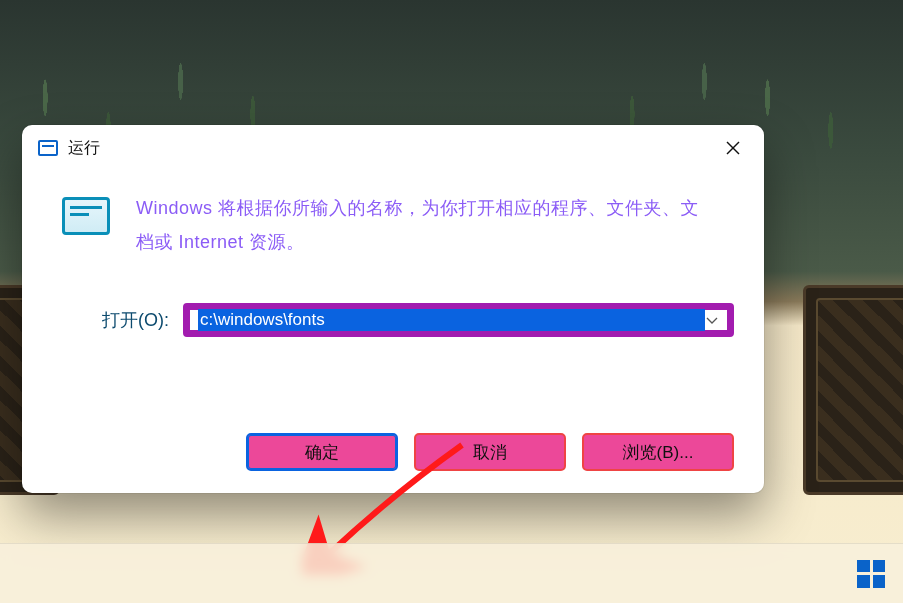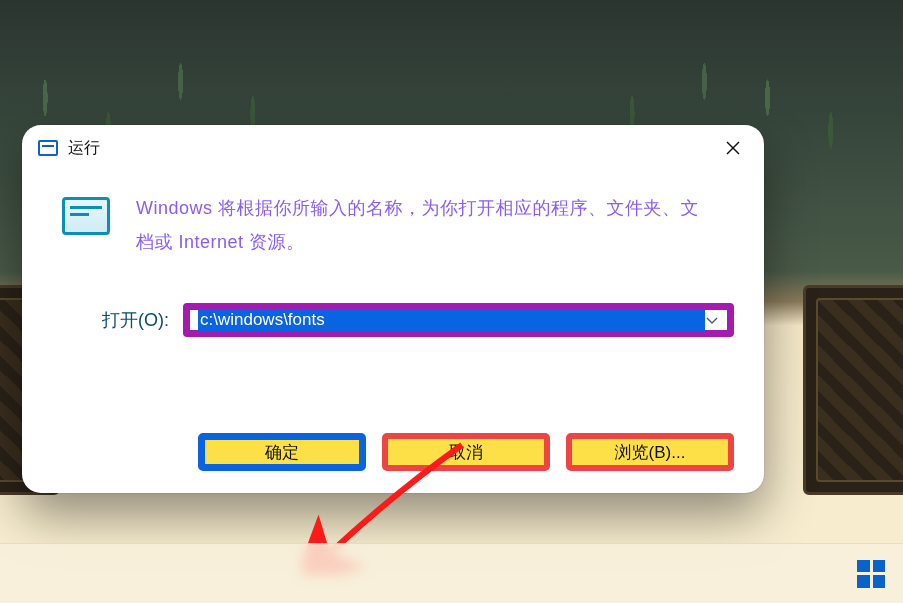--- a/index.html
+++ b/index.html
@@ -56,21 +56,21 @@
   .start-tile span:nth-child(1){background:#0a63c9;}
   .start-tile span:nth-child(2){background:#0a63c9;}
   .start-tile span:nth-child(3){background:#0a63c9;}
   .start-tile span:nth-child(4){background:#0a63c9;}
 
   .dialog {
     position: absolute;
     left: 22px; top: 125px;
     width: 742px; height: 368px;
     background: #fff;
-    border-radius: 19px;
+    border-radius: 10px;
     box-shadow: 0 22px 50px rgba(0,0,0,0.42), 0 0 0 1px rgba(0,0,0,0.06);
     display: flex; flex-direction: column;
   }
   .titlebar {
     height: 46px;
     display: flex; align-items: center;
     padding: 0 6px 0 16px;
   }
   .title-icon {
     width: 20px; height: 16px; border: 2px solid #0a63c9; border-radius: 2px;
@@ -121,22 +121,22 @@
   }
   .combo-value-wrap { flex:1; display:flex; align-items:center; overflow:hidden;}
   .combo-chevron { width: 14px; height: 14px; }
   .combo-chevron svg { width:100%; height:100%; }
 
   .button-row {
     display: flex; gap: 16px; justify-content: flex-end;
     padding: 0 30px 22px 30px; margin-top: auto;
   }
   .btn {
-    width: 168px; height: 38px; border: 6px solid #ef4444; border-radius: 5px;
-    background: #fde047;
+    width: 152px; height: 38px; border: 2px solid #ef4444; border-radius: 5px;
+    background: #ec4899;
     font-size: 17px; color: #111;
     display: flex; align-items: center; justify-content: center;
     cursor: default;
   }
   .btn.default { border-color: #0a63e0; box-shadow: inset 0 0 0 1px #0a63e0; }
 
   .arrow-annot {
     position: absolute; left: 280px; top: 310px; width: 180px; height: 140px;
     pointer-events: none;
   }

